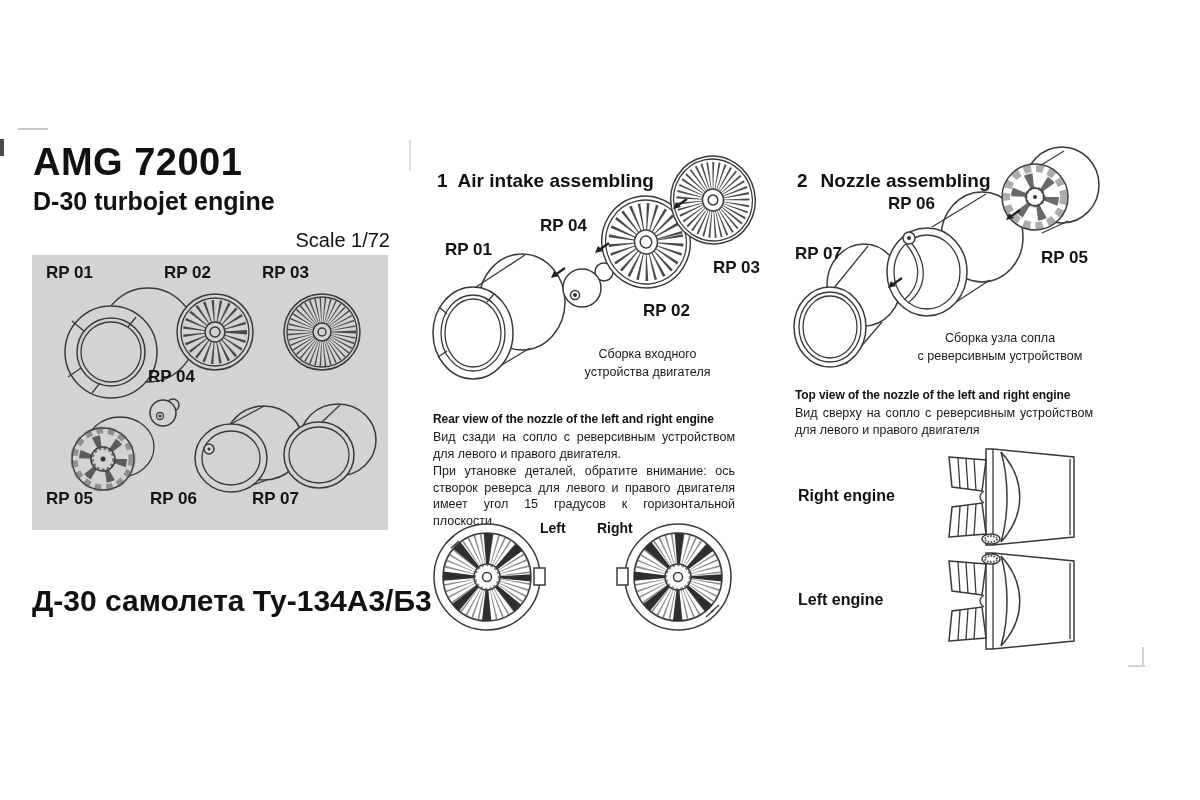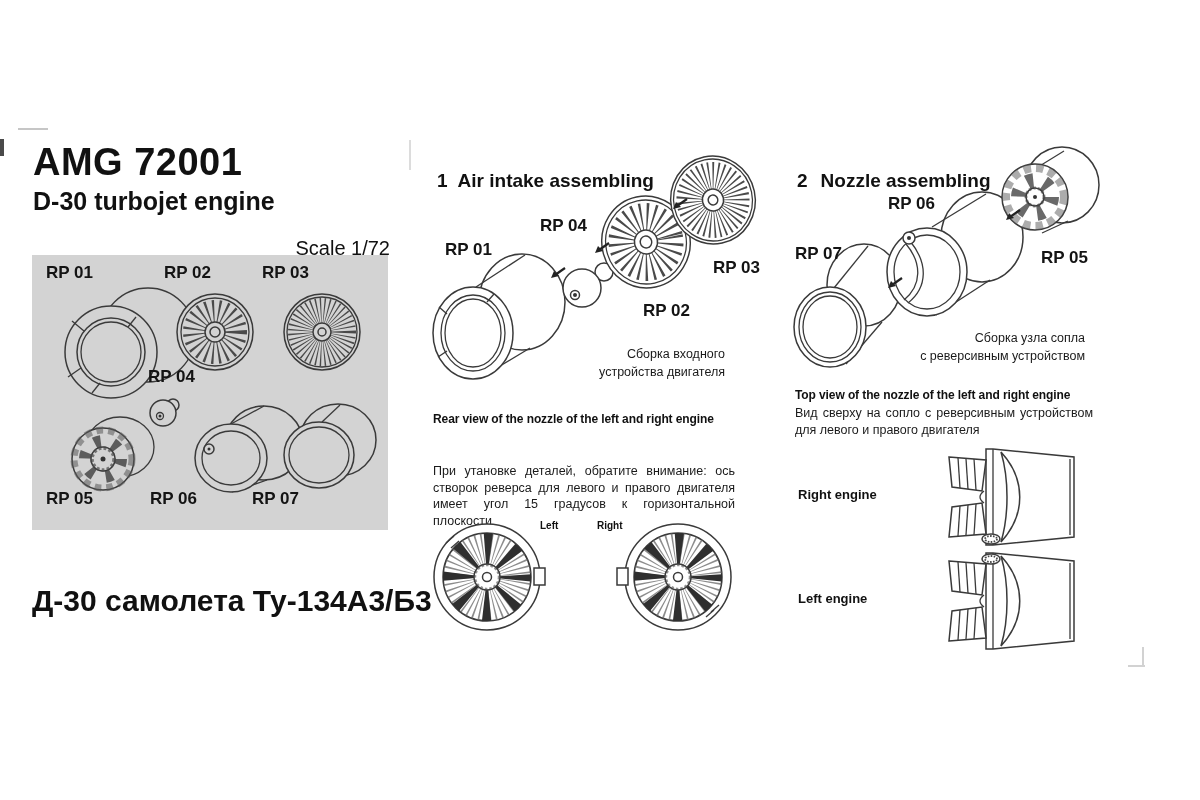--- a/index.html
+++ b/index.html
@@ -2,34 +2,34 @@
 <html><head>
 <meta charset="utf-8">
 <style>
   html,body{margin:0;padding:0;background:#ffffff;}
   .sheet{position:relative;width:1200px;height:668px;background:#fff;overflow:hidden;
          font-family:"Liberation Sans",sans-serif;color:#111;}
   .abs{position:absolute;}
   
   .kit-number{left:33px;top:141px;font-size:38px;font-weight:700;letter-spacing:.5px;}
   .kit-name{left:33px;top:187px;font-size:25px;font-weight:700;}
-  .scale{left:33px;top:237px;width:357px;text-align:right;font-size:20px;font-weight:400;}
+  .scale{left:33px;top:229px;width:357px;text-align:right;font-size:20px;font-weight:400;}
   .ru-title1{left:32px;top:549px;font-size:30px;font-weight:700;}
   .ru-title2{left:32px;top:584px;font-size:30px;font-weight:700;}
   .ru-title3{left:32px;top:620px;font-size:19px;font-weight:700;}
   .parts-box{left:32px;top:255px;width:356px;height:275px;background:#d3d3d3;}
   .plbl{position:absolute;font-size:17px;font-weight:600;white-space:nowrap;color:#141414;}
   .sec-head{font-size:19px;font-weight:700;white-space:nowrap;margin-top:20px;}
   .sec-head .num{margin-right:10px;}
   .dlbl{font-size:17px;font-weight:600;white-space:nowrap;color:#141414;}
-  .cap{font-size:12.5px;line-height:1.4;text-align:right;color:#1a1a1a;}
+  .cap{font-size:12.5px;line-height:1.4;text-align:center;color:#1a1a1a;}
   .bheading{font-size:12px;font-weight:700;white-space:nowrap;letter-spacing:-.1px;}
   .body-ru{font-size:12.5px;line-height:16.5px;text-align:justify;color:#1a1a1a;}
-  .lr-lbl{font-size:10px;font-weight:700;}
-  .eng-lbl{font-size:13px;font-weight:700;}
+  .lr-lbl{font-size:14px;font-weight:700;}
+  .eng-lbl{font-size:16px;font-weight:700;}
   
   .mark{background:#c6c6c6;}
   .mark-dark{background:#4a4a4a;}
   
   svg{display:block;overflow:visible;}
   .ln{stroke:#3a3a3a;stroke-width:1.3;fill:none;}
   .fw{fill:#ffffff;stroke:#3a3a3a;stroke-width:1.5;}
   .fg{fill:#d3d3d3;stroke:#3a3a3a;stroke-width:1.5;}
   .flip-v{transform:scaleY(-1);}
 </style>
@@ -178,20 +178,21 @@
   <span class="abs dlbl" style="left:540px;top:216px;">RP 04</span>
   <span class="abs dlbl" style="left:643px;top:301px;">RP 02</span>
   <span class="abs dlbl" style="left:713px;top:258px;">RP 03</span>
 
   <div class="abs bheading" style="left:433px;top:412px;">Rear view of the nozzle of the left and right engine</div>
 
   <div class="abs cap" style="left:570px;top:346px;width:155px;">
     <span style="display:block;">Сборка входного</span>
     <span style="display:block;">устройства двигателя</span>
   </div>
+  <div class="abs body-ru" style="left:433px;top:429px;width:302px;">Вид сзади на сопло с реверсивным устройством для левого и правого двигателя.</div>
   <div class="abs body-ru" style="left:433px;top:463px;width:302px;">При утановке деталей, обратите внимание: ось створок реверса для левого и правого двигателя имеет угол 15 градусов к горизонтальной плоскости</div>
 
   <span class="abs lr-lbl" style="left:540px;top:520px;">Left</span>
   <span class="abs lr-lbl" style="left:597px;top:520px;">Right</span>
 
   <svg class="abs" style="left:420px;top:516px;" width="330" height="125" viewBox="0 0 330 125">
 
     <g>
       <circle cx="67" cy="61" r="53" class="fw" stroke-width="1.3"></circle>
       <circle cx="67" cy="61" r="44" class="fw" stroke-width="1.2"></circle>

